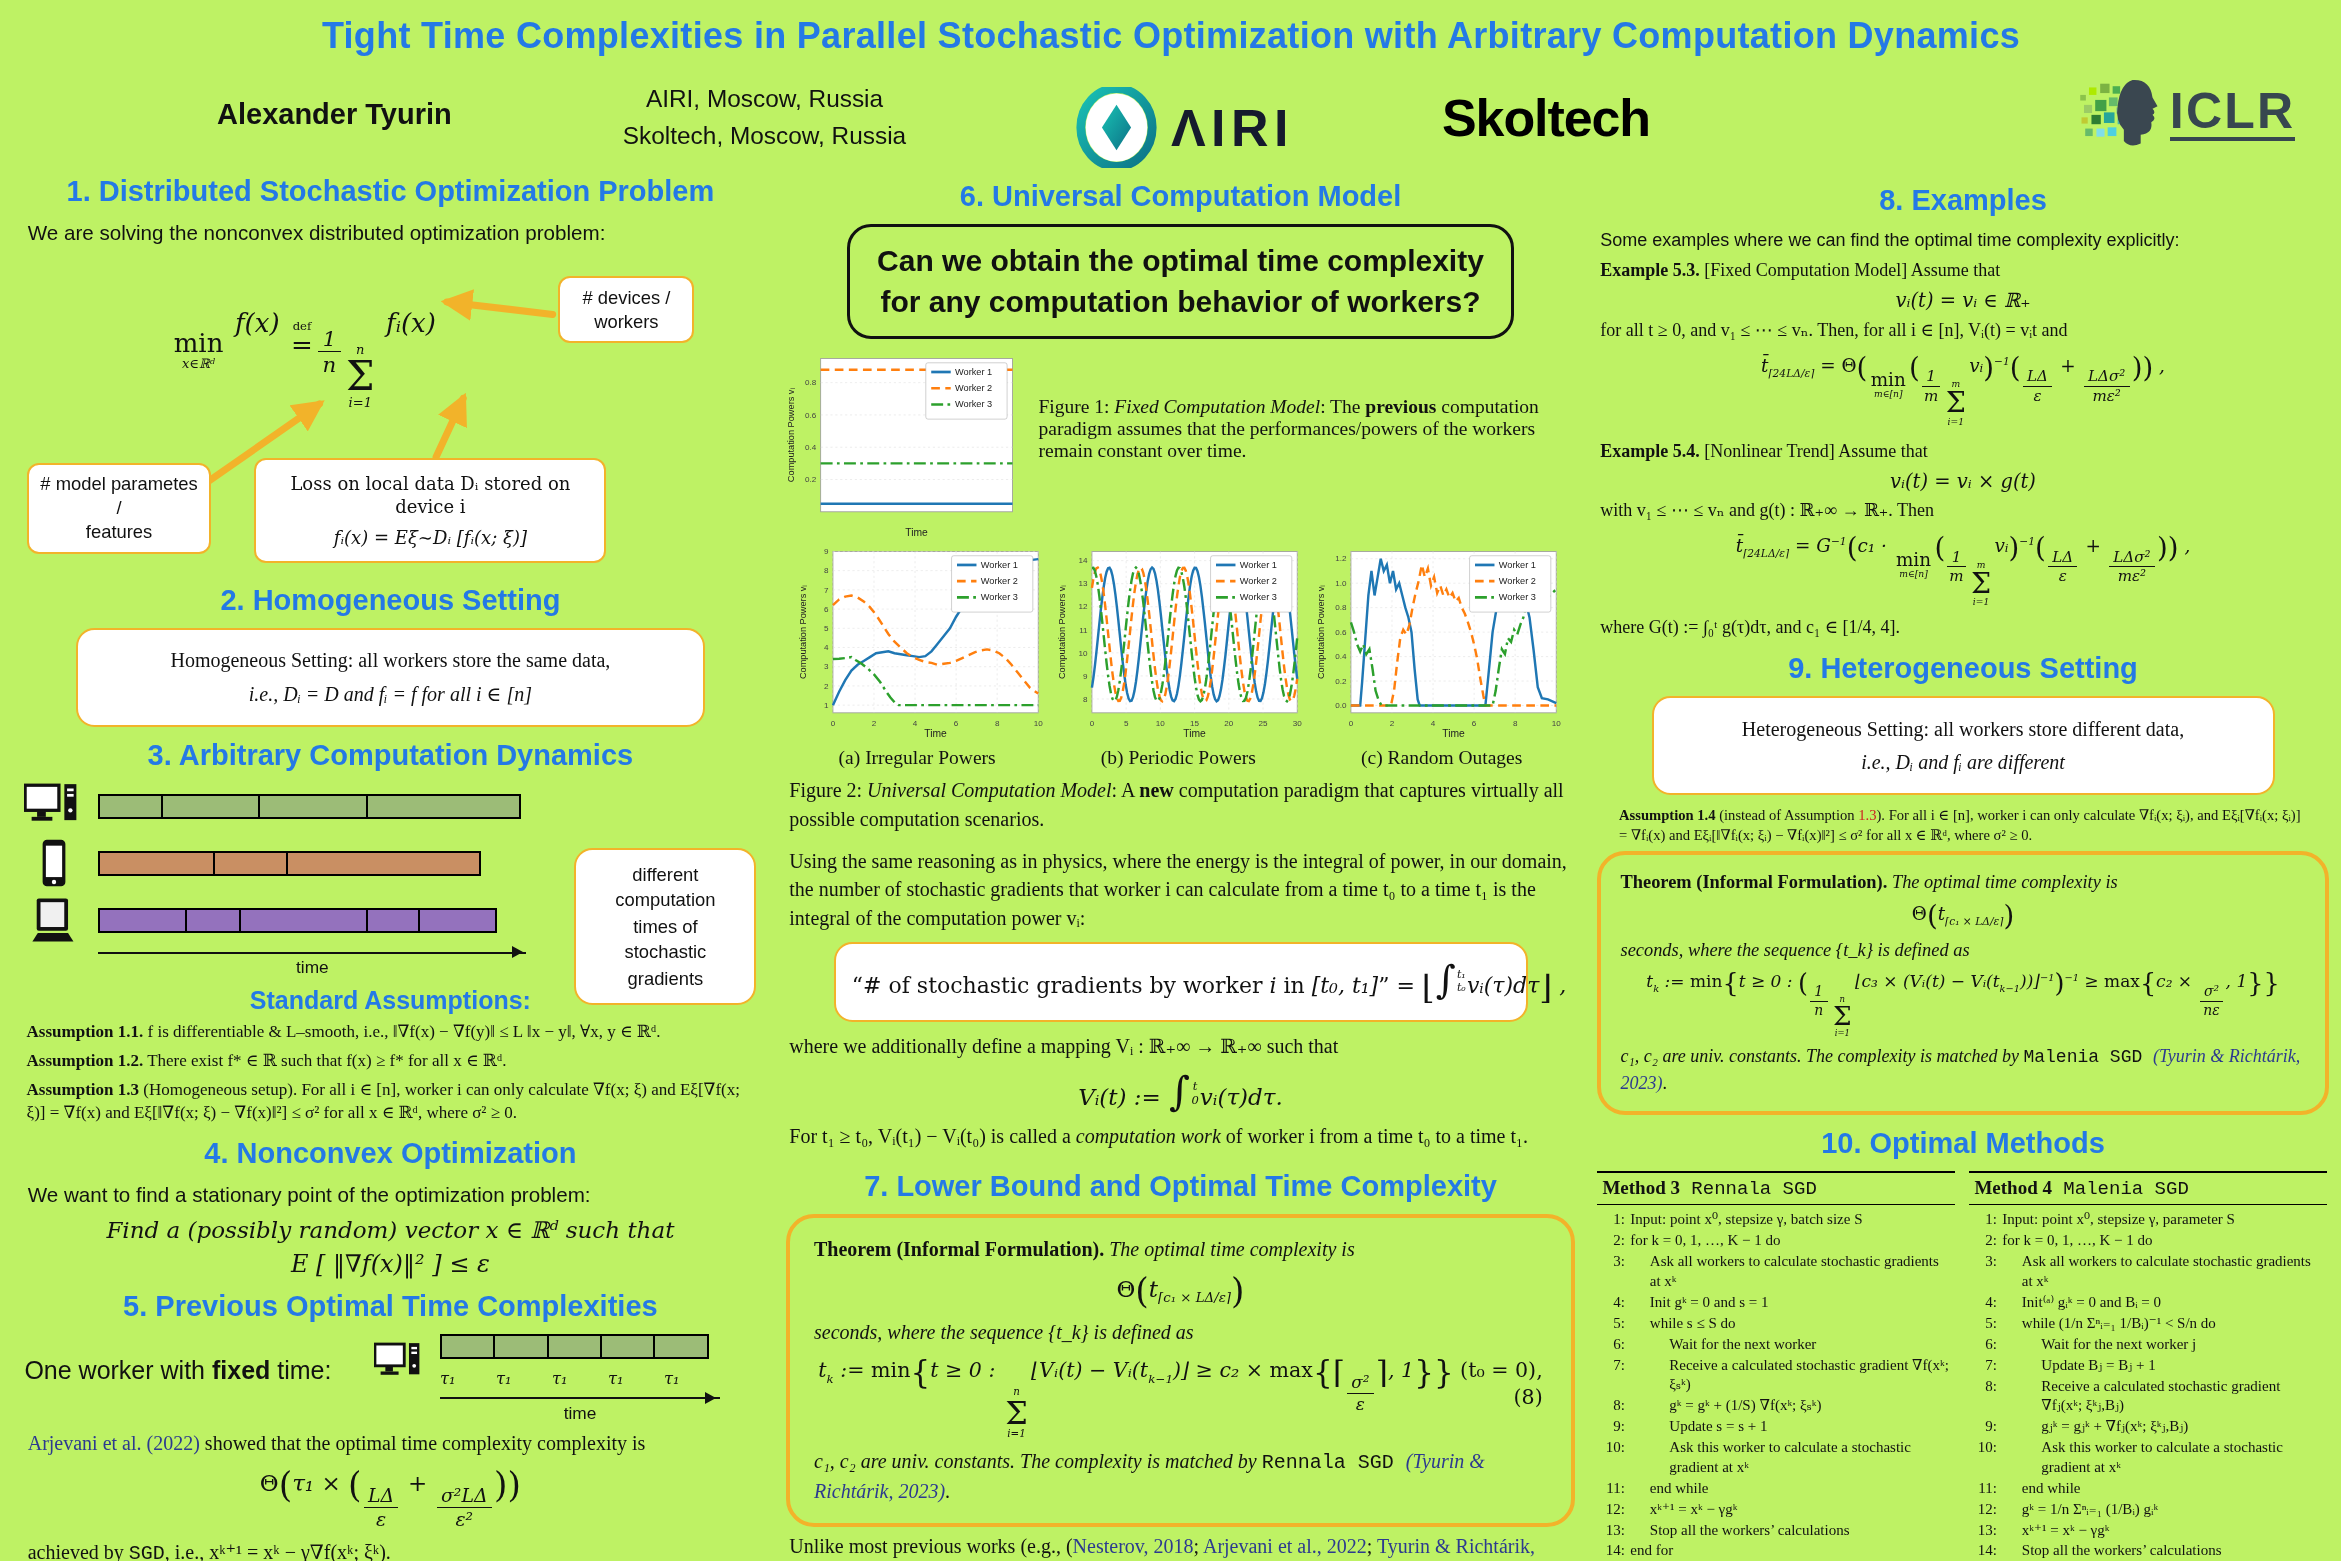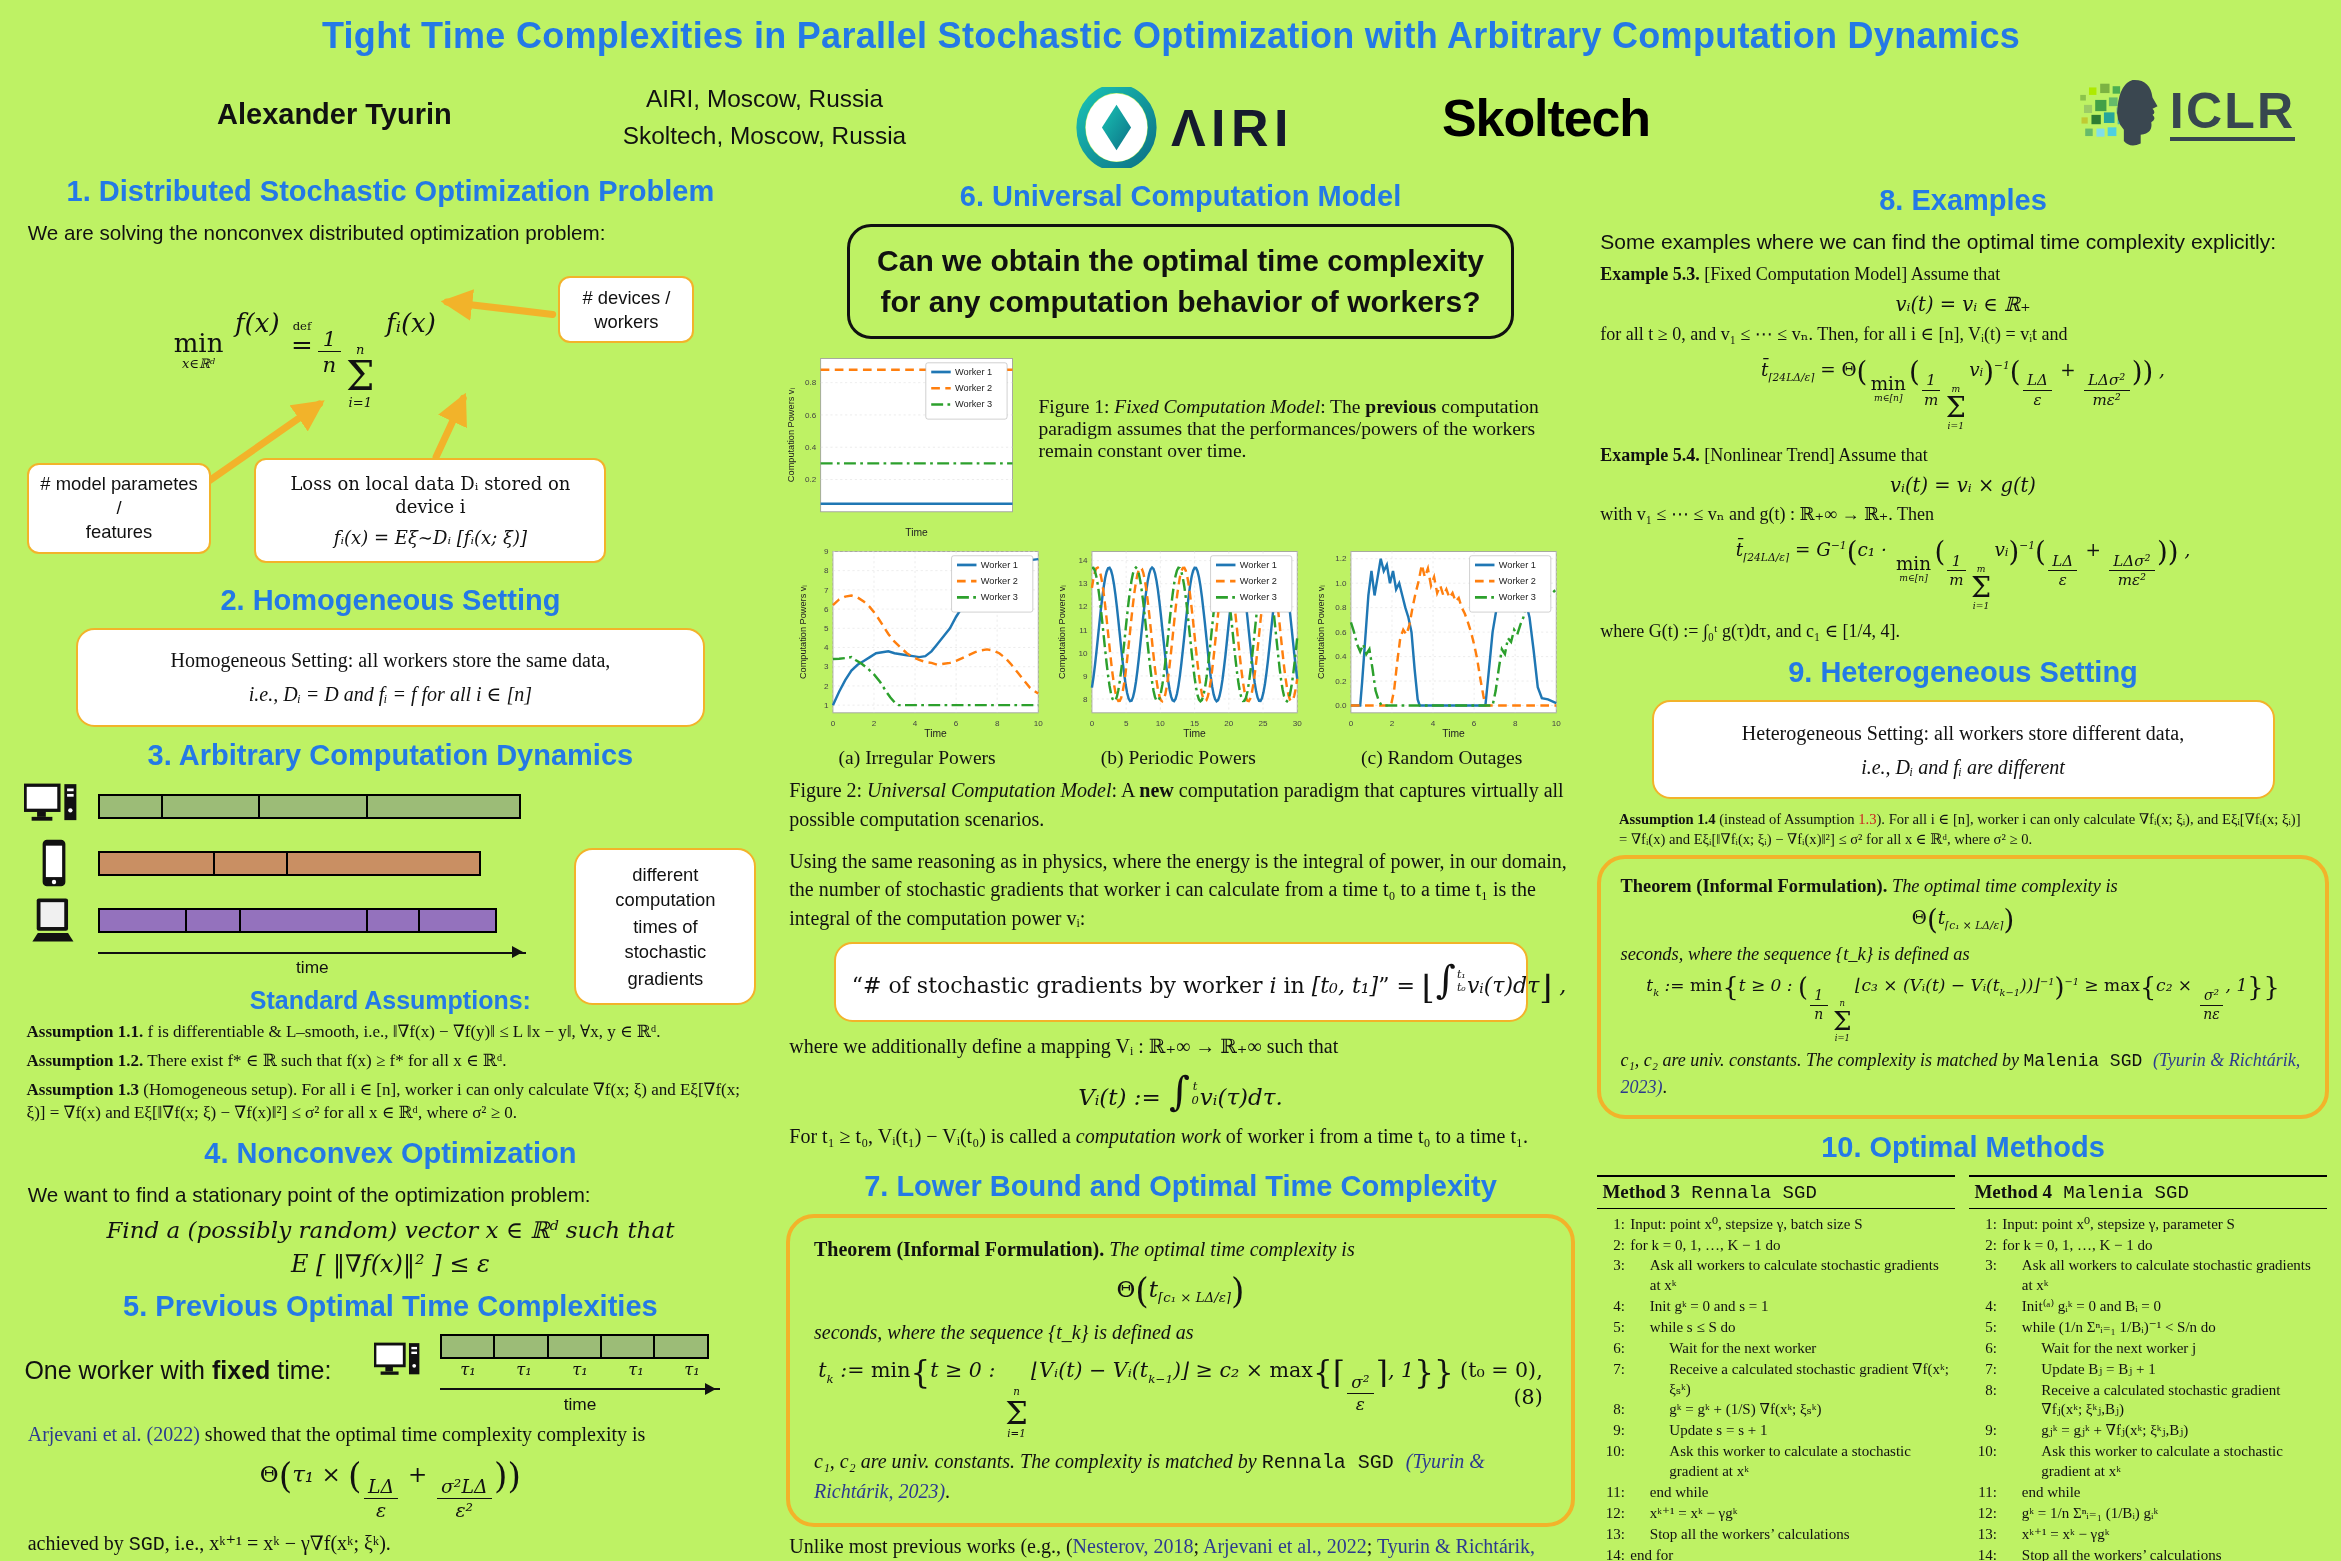--- a/index.html
+++ b/index.html
@@ -70,21 +70,21 @@
   .s1fig { position:relative; height:320px; }
   .s1-formula { position:absolute; left:146px; top:49px; font-size:26px; }
   .callout { position:absolute; border:2.2px solid #f2b32a; border-radius:12px; text-align:center; font-size:18.4px; line-height:1.3; padding:7.6px 9.8px; background:#fff; }
   .callout .serifline { font-family:"DejaVu Serif",serif; font-style:italic; font-size:18px; }
   .arrows { position:absolute; inset:0; pointer-events:none; }
 
   
   .barrow { display:flex; }
   .barseg { height:25px; border:2.7px solid #000; margin-right:-2.7px; }
   .taurow { display:flex; }
-  .taurow .tau { text-align:center; font-family:"DejaVu Serif",serif; font-style:italic; font-size:16.3px; padding-top:1px; }
+  .taurow .tau { text-align:left; font-family:"DejaVu Serif",serif; font-style:italic; font-size:16.3px; padding-top:10px; }
   .devrow { display:flex; align-items:center; gap:14px; margin:8.7px 0; }
   .dev-icon { width:60px; display:flex; justify-content:center; flex-shrink:0; }
   .tarrow-wrap { margin:6.5px 0 0 74px; width:428px; }
   .tarrow { position:relative; height:2.2px; background:#111; }
   .tarrow::after { content:""; position:absolute; right:-2.2px; top:-5.4px; border:6.5px solid transparent; border-left:11px solid #111; }
   .tlabel { text-align:center; font-size:17.3px; margin-top:3.3px; }
 
   .s3wrap { position:relative; }
   .s3note { position:absolute; right:0; top:65px; width:182px; }
 
@@ -590,21 +590,21 @@
     </div>
 
     <div class="p-serif">
       
     <span class="rt">Unlike most previous works (e.g., (</span><span class="rt rt-link">Nesterov, 2018</span><span class="rt">; </span><span class="rt rt-link">Arjevani et al., 2022</span><span class="rt">; </span><span class="rt rt-link">Tyurin &amp; Richtárik, 2023</span></div>
   </div>
 
   <div id="col-right">
 
     <div class="heading">8. Examples</div>
-    <div class="p" style="font-size:21px;">Some examples where we can find the optimal time complexity explicitly:</div>
+    <div class="p" style="font-size:18px;">Some examples where we can find the optimal time complexity explicitly:</div>
 
     <div class="p-serif" style="font-size:18px;">
       
     <span class="rt rt-b">Example 5.3.</span><span class="rt">  [Fixed Computation Model] Assume that</span></div>
     <div class="mathline" style="font-size:19.5px;margin:4.3px 0;">vᵢ(t) = vᵢ ∈ ℝ₊</div>
     <div class="p-serif" style="font-size:18px;">for all t ≥ 0, and v₁ ≤ ⋯ ≤ vₙ. Then, for all i ∈ [n], Vᵢ(t) = vᵢt and</div>
     <div class="fm" style="font-size:18.4px;"><span class="mt">t̄</span><sub>⌈24LΔ/ε⌉</sub><span class="mt"> = </span><span class="mu">Θ</span><span class="mbig">(</span><span class="mlim">
           <span class="mo">min</span>
           <span class="slim">m∈[n]</span>
         </span><span class="mbig">(</span><span class="mfrac">

